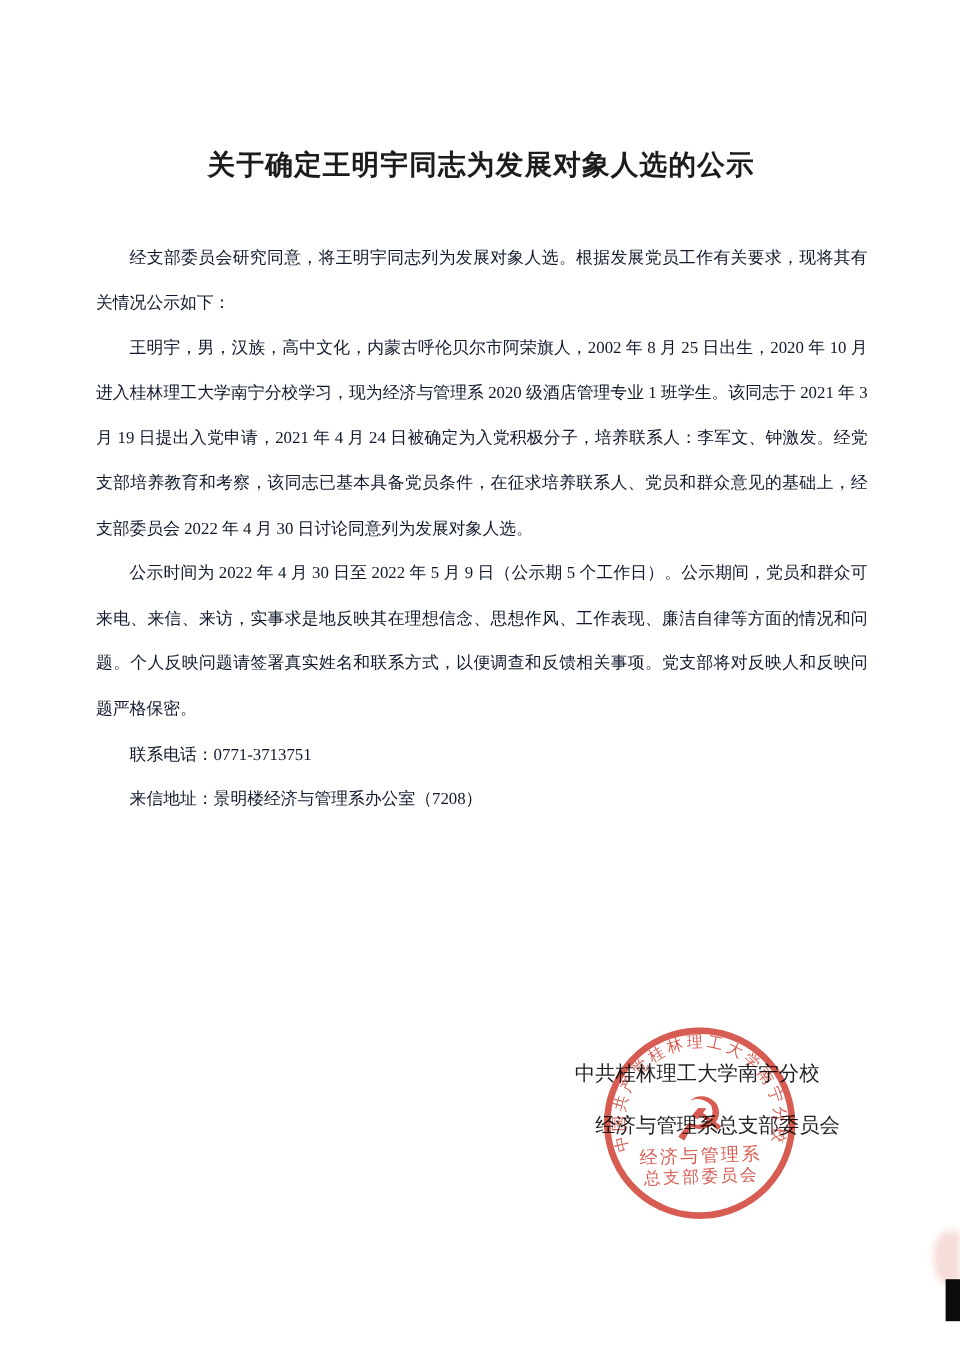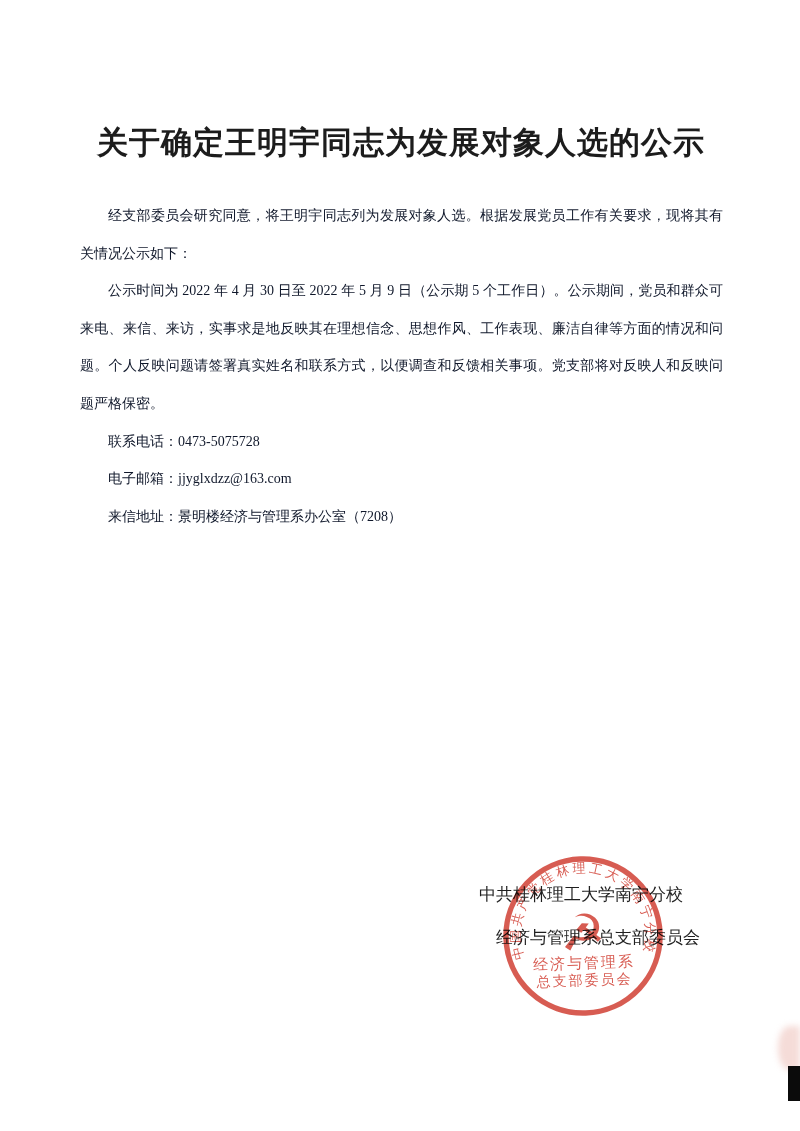--- a/index.html
+++ b/index.html
@@ -15,21 +15,21 @@
     overflow: hidden;
     color: #212121;
   }
   .title {
     position: absolute;
     top: 122px;
     left: 80px;
     width: 642px;
     margin: 0;
     text-align: center;
-    font-size: 31px;
+    font-size: 23px;
     font-weight: 700;
     letter-spacing: 1px;
     color: #1c1c1c;
   }
   .body-text {
     position: absolute;
     top: 197px;
     left: 80px;
     width: 643px;
     font-size: 14px;
@@ -107,23 +107,23 @@
 </style>
 </head>
 <body>
 
 <div class="page">
 
   <h1 class="title">关于确定王明宇同志为发展对象人选的公示</h1>
 
   <div class="body-text">
     <p class="para">经支部委员会研究同意，将王明宇同志列为发展对象人选。根据发展党员工作有关要求，现将其有关情况公示如下：</p>
+    <p class="para">王明宇，男，汉族，高中文化，内蒙古呼伦贝尔市阿荣旗人，2002 年 8 月 25 日出生，2020 年 10 月进入桂林理工大学南宁分校学习，现为经济与管理系 2020 级酒店管理专业 1 班学生。该同志于 2021 年 3 月 19 日提出入党申请，2021 年 4 月 24 日被确定为入党积极分子，培养联系人：李军文、钟激发。经党支部培养教育和考察，该同志已基本具备党员条件，在征求培养联系人、党员和群众意见的基础上，经支部委员会 2022 年 4 月 30 日讨论同意列为发展对象人选。</p>
     <p class="para">公示时间为 2022 年 4 月 30 日至 2022 年 5 月 9 日（公示期 5 个工作日）。公示期间，党员和群众可来电、来信、来访，实事求是地反映其在理想信念、思想作风、工作表现、廉洁自律等方面的情况和问题。个人反映问题请签署真实姓名和联系方式，以便调查和反馈相关事项。党支部将对反映人和反映问题严格保密。</p>
-    <p class="contact">联系电话：0473-5075728</p>
-    <p class="contact">电子邮箱：jjyglxdzz@163.com</p>
+    <p class="contact">联系电话：0771-3713751</p>
     <p class="contact">来信地址：景明楼经济与管理系办公室（7208）</p>
   </div>
 
   <div class="sig-line sig-org1">中共桂林理工大学南宁分校</div>
   <div class="sig-line sig-org2">经济与管理系总支部委员会</div>
 
   <div class="seal">
     <svg viewBox="0 0 172 172" xmlns="http://www.w3.org/2000/svg">
       <circle cx="86" cy="86" r="77" fill="none" stroke="#cf382c" stroke-width="5.5"></circle>
       <path id="seal-ring-path" d="M 28 110 A 63 63 0 1 1 144 110" fill="none"></path>

